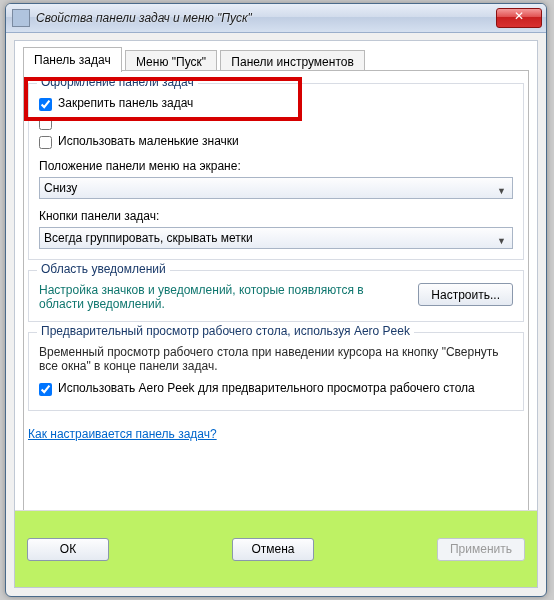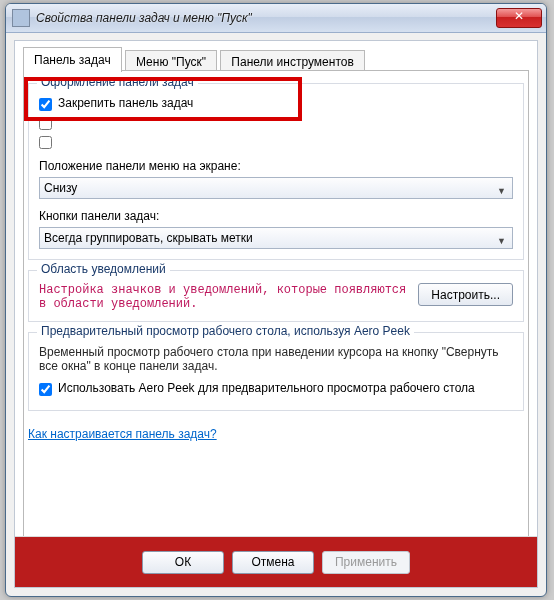--- a/index.html
+++ b/index.html
@@ -135,21 +135,21 @@
     font-size: 9px;
     color: #4a4a4a;
   }
 
   .notif-row {
     display: flex;
     align-items: flex-start;
     gap: 10px;
     margin-top: 4px;
   }
-  .notif-row .desc { flex: 1; color: #be185d; font-family: Liberation Mono, monospace; }
+  .notif-row .desc { flex: 1; color: #0f766e; }
 
   .btn {
     background: linear-gradient(to bottom, #fdfdfe, #e5eaf2);
     border: 1px solid #8a98ac;
     border-radius: 3px;
     padding: 3px 12px;
     cursor: default;
     font-family: inherit;
     font-size: 12px;
     min-width: 72px;
@@ -165,27 +165,27 @@
     text-decoration: underline;
     cursor: pointer;
     display: inline-block;
     margin-top: 6px;
   }
 
   .footer {
     position: absolute;
     bottom: 0; left: 0; right: 0;
     height: 42px;
-    background: #b91c1c;
+    background: #bef264;
     border-top: 1px solid #dcdcdc;
     display: flex;
-    justify-content: center;
+    justify-content: space-between;
     align-items: center;
     gap: 8px;
-    padding: 4px 12px;
+    padding: 17px 12px;
   }
   .footer .btn { min-width: 82px; }
 
   .highlight-red {
     position: absolute;
     border: 4px solid #d60000;
     pointer-events: none;
     z-index: 20;
   }
 </style>
@@ -215,20 +215,21 @@
 
         <label class="chk">
           <input type="checkbox" checked="" style="">
           <span>Закрепить панель задач</span>
         </label>
         <label class="chk">
           <input type="checkbox" style="">
         </label>
         <label class="chk">
           <input type="checkbox" style="">
+          <span>Использовать маленькие значки</span>
         </label>
 
         <span class="label">Положение панели меню на экране:</span>
         <div class="dropdown">
           <span>Снизу</span>
         </div>
 
         <span class="label">Кнопки панели задач:</span>
         <div class="dropdown">
           <span>Всегда группировать, скрывать метки</span>

